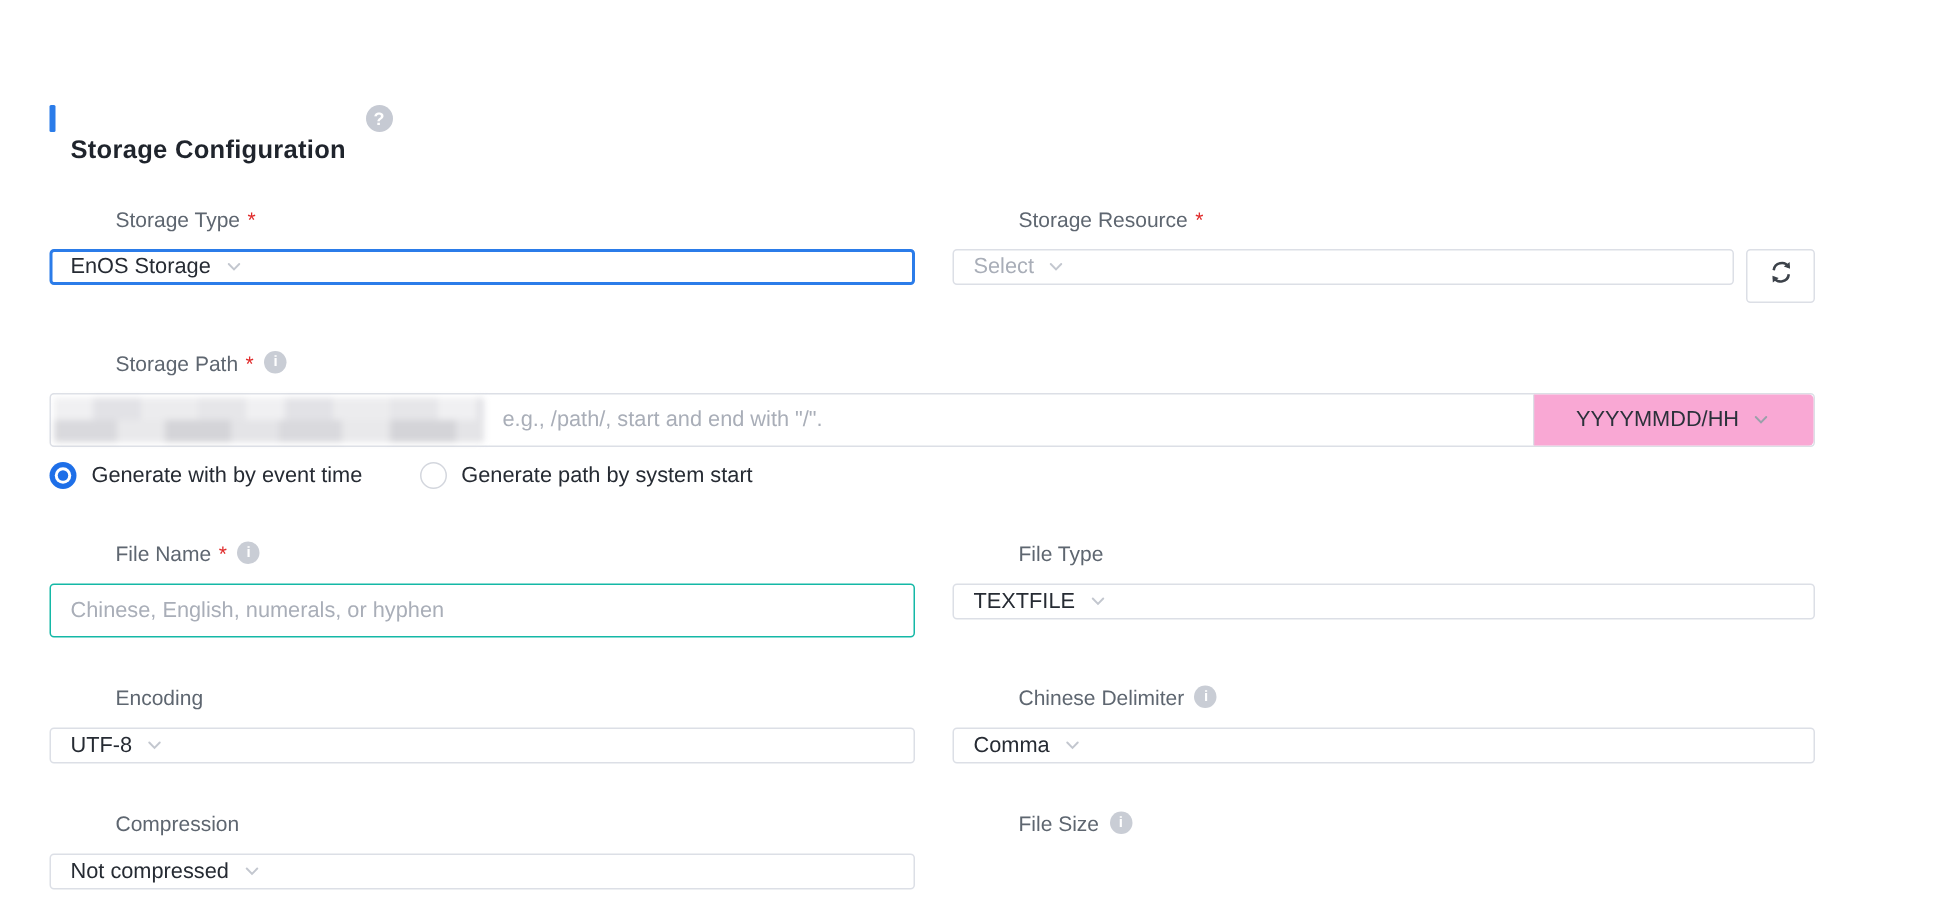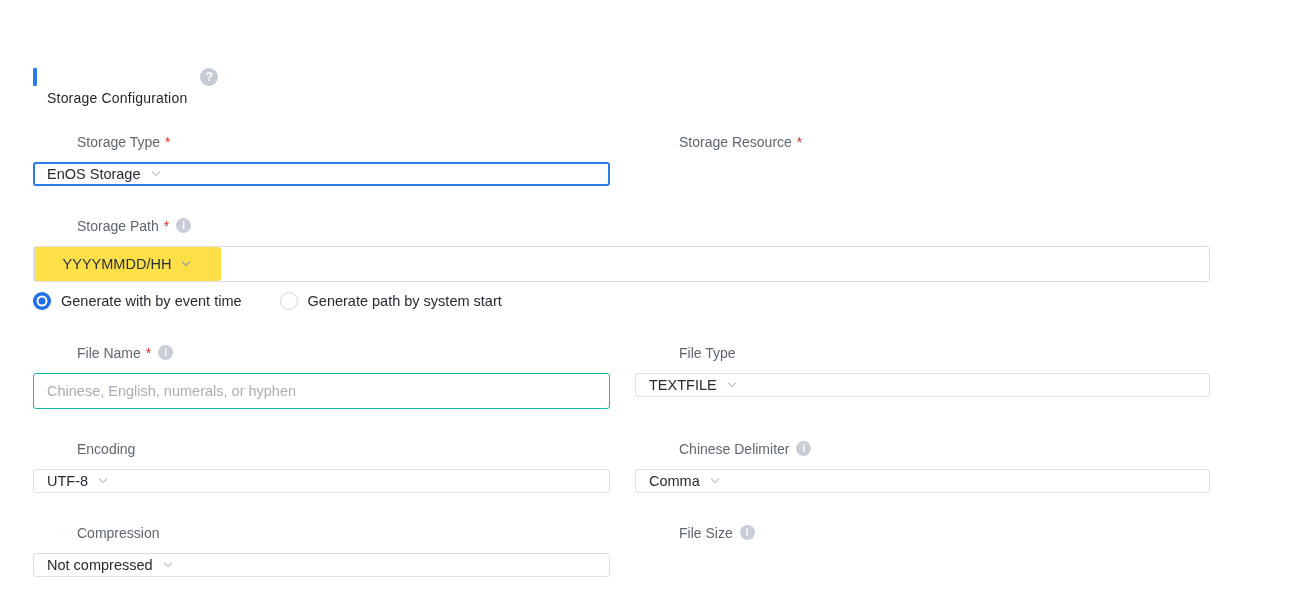--- a/index.html
+++ b/index.html
@@ -3,21 +3,21 @@
 <meta charset="utf-8">
 <style>
   * { margin: 0; padding: 0; box-sizing: border-box; }
   html, body { width: 1302px; height: 602px; background: #ffffff; overflow: hidden; }
   body { font-family: "Liberation Sans", "DejaVu Sans", sans-serif; color: #262b33; }
   .wrap { padding: 47px 0 0 33px; width: 1210px; }
 
   
   .section-header { display: flex; align-items: center; margin-bottom: 27px; }
   .accent-bar { width: 4px; height: 18px; background: #2b7ce9; margin-right: 10px; border-radius: 1px; }
-  .section-title { font-size: 14px; font-weight: 400; color: #1f242c; letter-spacing: .2px; margin-top: 43px; }
+  .section-title { font-size: 17px; font-weight: 700; color: #1f242c; letter-spacing: .2px; margin-top: 43px; }
   .help-icon { width: 18px; height: 18px; border-radius: 50%; background: #c6cad3; color: #ffffff;
     font-size: 12px; font-weight: 700; display: inline-flex; align-items: center; justify-content: center;
     margin-left: 13px; }
 
   
   .row { display: flex; column-gap: 25px; margin-bottom: 31px; }
   .col-l { width: 577px; }
   .col-r { width: 575px; }
   .full { width: 1177px; }
 
@@ -49,21 +49,21 @@
   
   .path-group { display: flex; width: 1177px; height: 36px; border: 1px solid #dcdfe6; border-radius: 3px; background: #fff; }
   .path-input-area { flex: 1 1 auto; display: flex; align-items: center; padding: 0 12px 0 2px; min-width: 0; }
   .redacted { width: 287px; height: 30px; border-radius: 2px; margin-right: 12px; overflow: hidden;
     filter: blur(2px); flex: 0 0 auto; }
   .redacted .r-top { height: 15px;
     background: repeating-linear-gradient(90deg,#f0f0f2 0 26px,#e2e2e6 26px 58px,#ececee 58px 96px,#e6e6e9 96px 128px); }
   .redacted .r-bot { height: 15px;
     background: repeating-linear-gradient(90deg,#d9d9dd 0 42px,#e9e9eb 42px 74px,#d4d4d8 74px 118px,#e4e4e7 118px 150px); }
   .path-placeholder { color: #a9aeb8; font-size: 14.5px; white-space: nowrap; overflow: hidden; }
-  .path-addon { flex: 0 0 187px; border-left: 1px solid #dcdfe6; background: #fde047; border-radius: 0 3px 3px 0;
+  .path-addon { flex: 0 0 187px; border-left: 1px solid #dcdfe6; background: #f9a8d4; border-radius: 0 3px 3px 0;
     display: flex; align-items: center; justify-content: center; font-size: 14.5px; color: #2b313a; cursor: pointer; }
 
   
   .radio-row { display: flex; column-gap: 38px; margin-top: 10px; margin-bottom: 34px; }
   .radio-item { display: flex; align-items: center; cursor: pointer; }
   .radio-dot { width: 18px; height: 18px; border-radius: 50%; position: relative; margin-right: 10px; flex: 0 0 auto; }
   .radio-dot.on { background: #1e6fe8; }
   .radio-dot.on::before { content: ""; position: absolute; left: 50%; top: 50%; transform: translate(-50%,-50%);
     width: 11px; height: 11px; border-radius: 50%; background: #ffffff; }
   .radio-dot.on::after { content: ""; position: absolute; left: 50%; top: 50%; transform: translate(-50%,-50%);
@@ -95,30 +95,57 @@
               <path d="M3.5 5 L7 8.6 L10.5 5" fill="none" stroke="#c3c7cf" stroke-width="1.3" stroke-linecap="round"></path>
             </svg>
         </span>
       </div>
     </div>
     <div class="col-r">
       <div class="field-label">
         <span>Storage Resource</span>
         <span class="req-mark">*</span>
       </div>
+      <div class="with-refresh">
+        <div class="control">
+          <span class="placeholder">Select</span>
+          <span class="chevron">
+            <svg width="14" height="14" viewBox="0 0 14 14">
+                <path d="M3.5 5 L7 8.6 L10.5 5" fill="none" stroke="#c3c7cf" stroke-width="1.3" stroke-linecap="round"></path>
+              </svg>
+          </span>
+        </div>
+        <div class="refresh-btn">
+          <span>
+            <svg width="19" height="19" viewBox="0 0 20 20">
+              <path d="M4.7 8.6 A 5.7 5.7 0 0 1 15.3 6.4" fill="none" stroke="#3c424a" stroke-width="1.8"></path>
+              <path d="M15.9 2.8 L16.2 7.6 L11.8 6.0 Z" fill="#3c424a"></path>
+              <path d="M15.3 11.4 A 5.7 5.7 0 0 1 4.7 13.6" fill="none" stroke="#3c424a" stroke-width="1.8"></path>
+              <path d="M4.1 17.2 L3.8 12.4 L8.2 14.0 Z" fill="#3c424a"></path>
+            </svg>
+          </span>
+        </div>
+      </div>
     </div>
   </div>
 
   <div class="full" style="margin-bottom:0;">
     <div class="field-label">
       <span>Storage Path</span>
       <span class="req-mark">*</span>
       <span class="info-icon">i</span>
     </div>
     <div class="path-group">
+      <div class="path-input-area">
+        <span class="redacted">
+            <span class="r-top" style="display:block;"></span>
+            <span class="r-bot" style="display:block;"></span>
+          </span>
+        <span class="path-placeholder">e.g., /path/, start and end with "/".</span>
+      </div>
       <div class="path-addon">
         <span>YYYYMMDD/HH</span>
         <span class="chevron">
           <svg width="14" height="14" viewBox="0 0 14 14">
               <path d="M3.5 5 L7 8.6 L10.5 5" fill="none" stroke="#9aa0aa" stroke-width="1.3" stroke-linecap="round"></path>
             </svg>
         </span>
       </div>
     </div>
 

